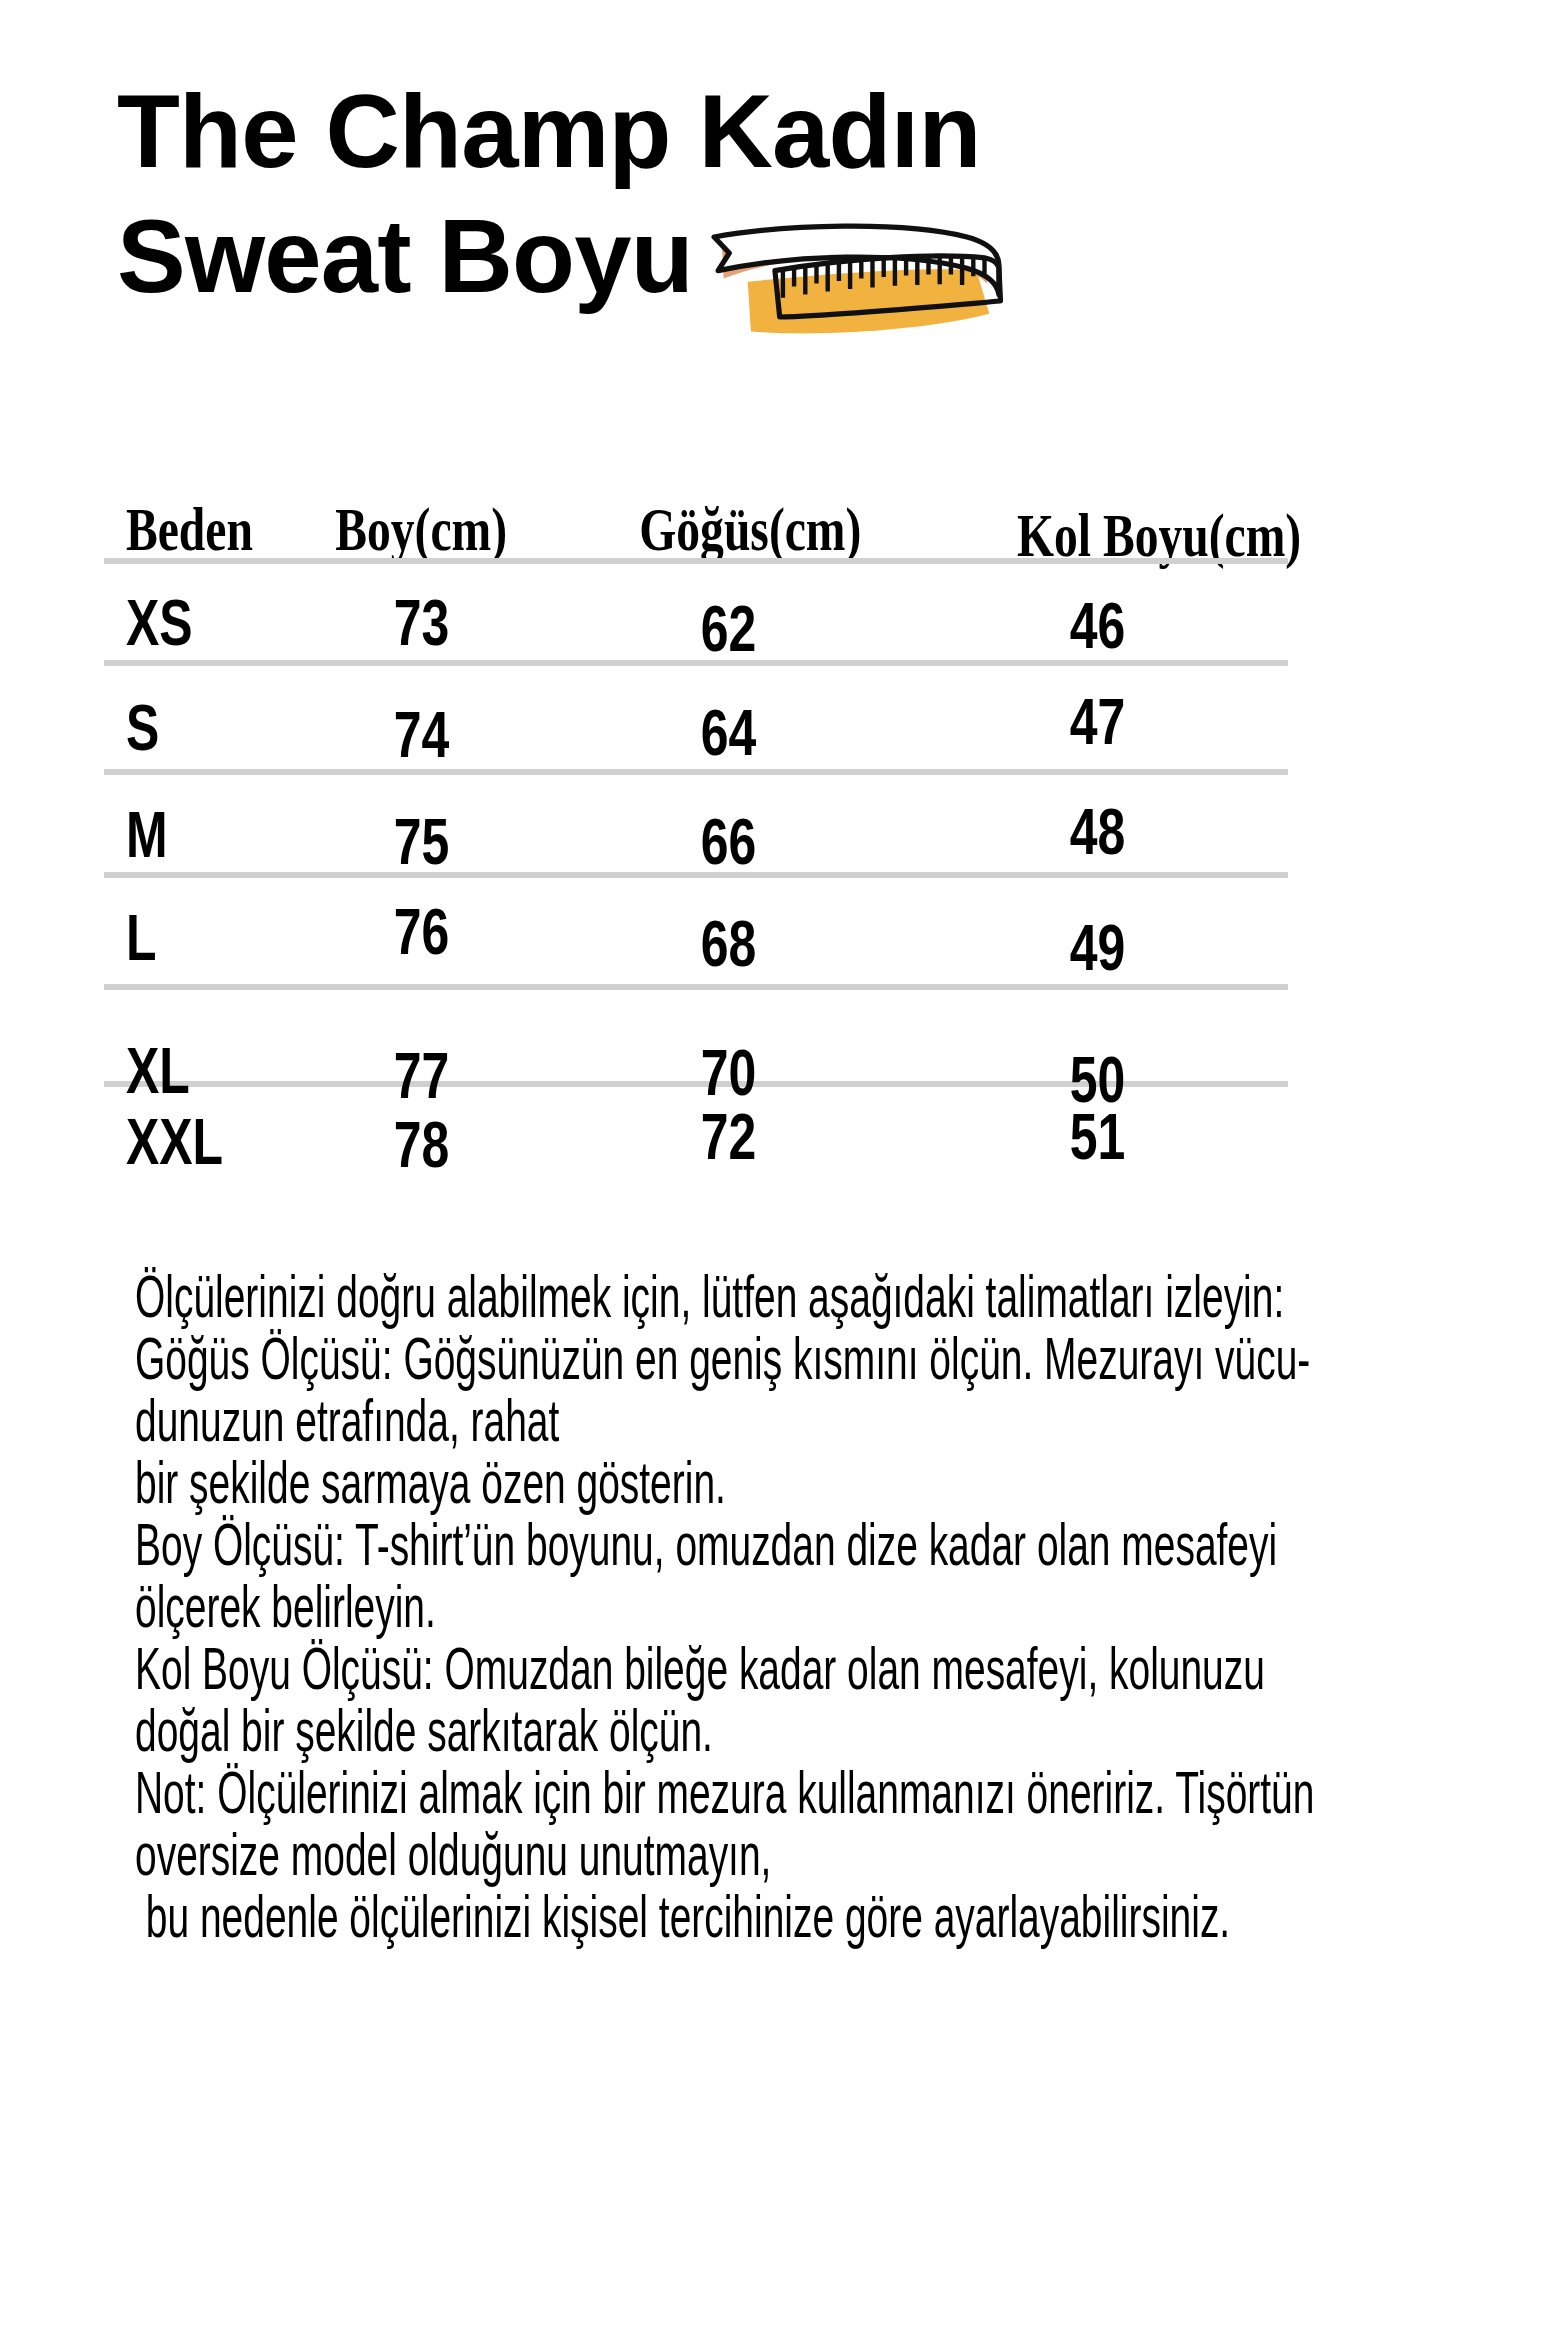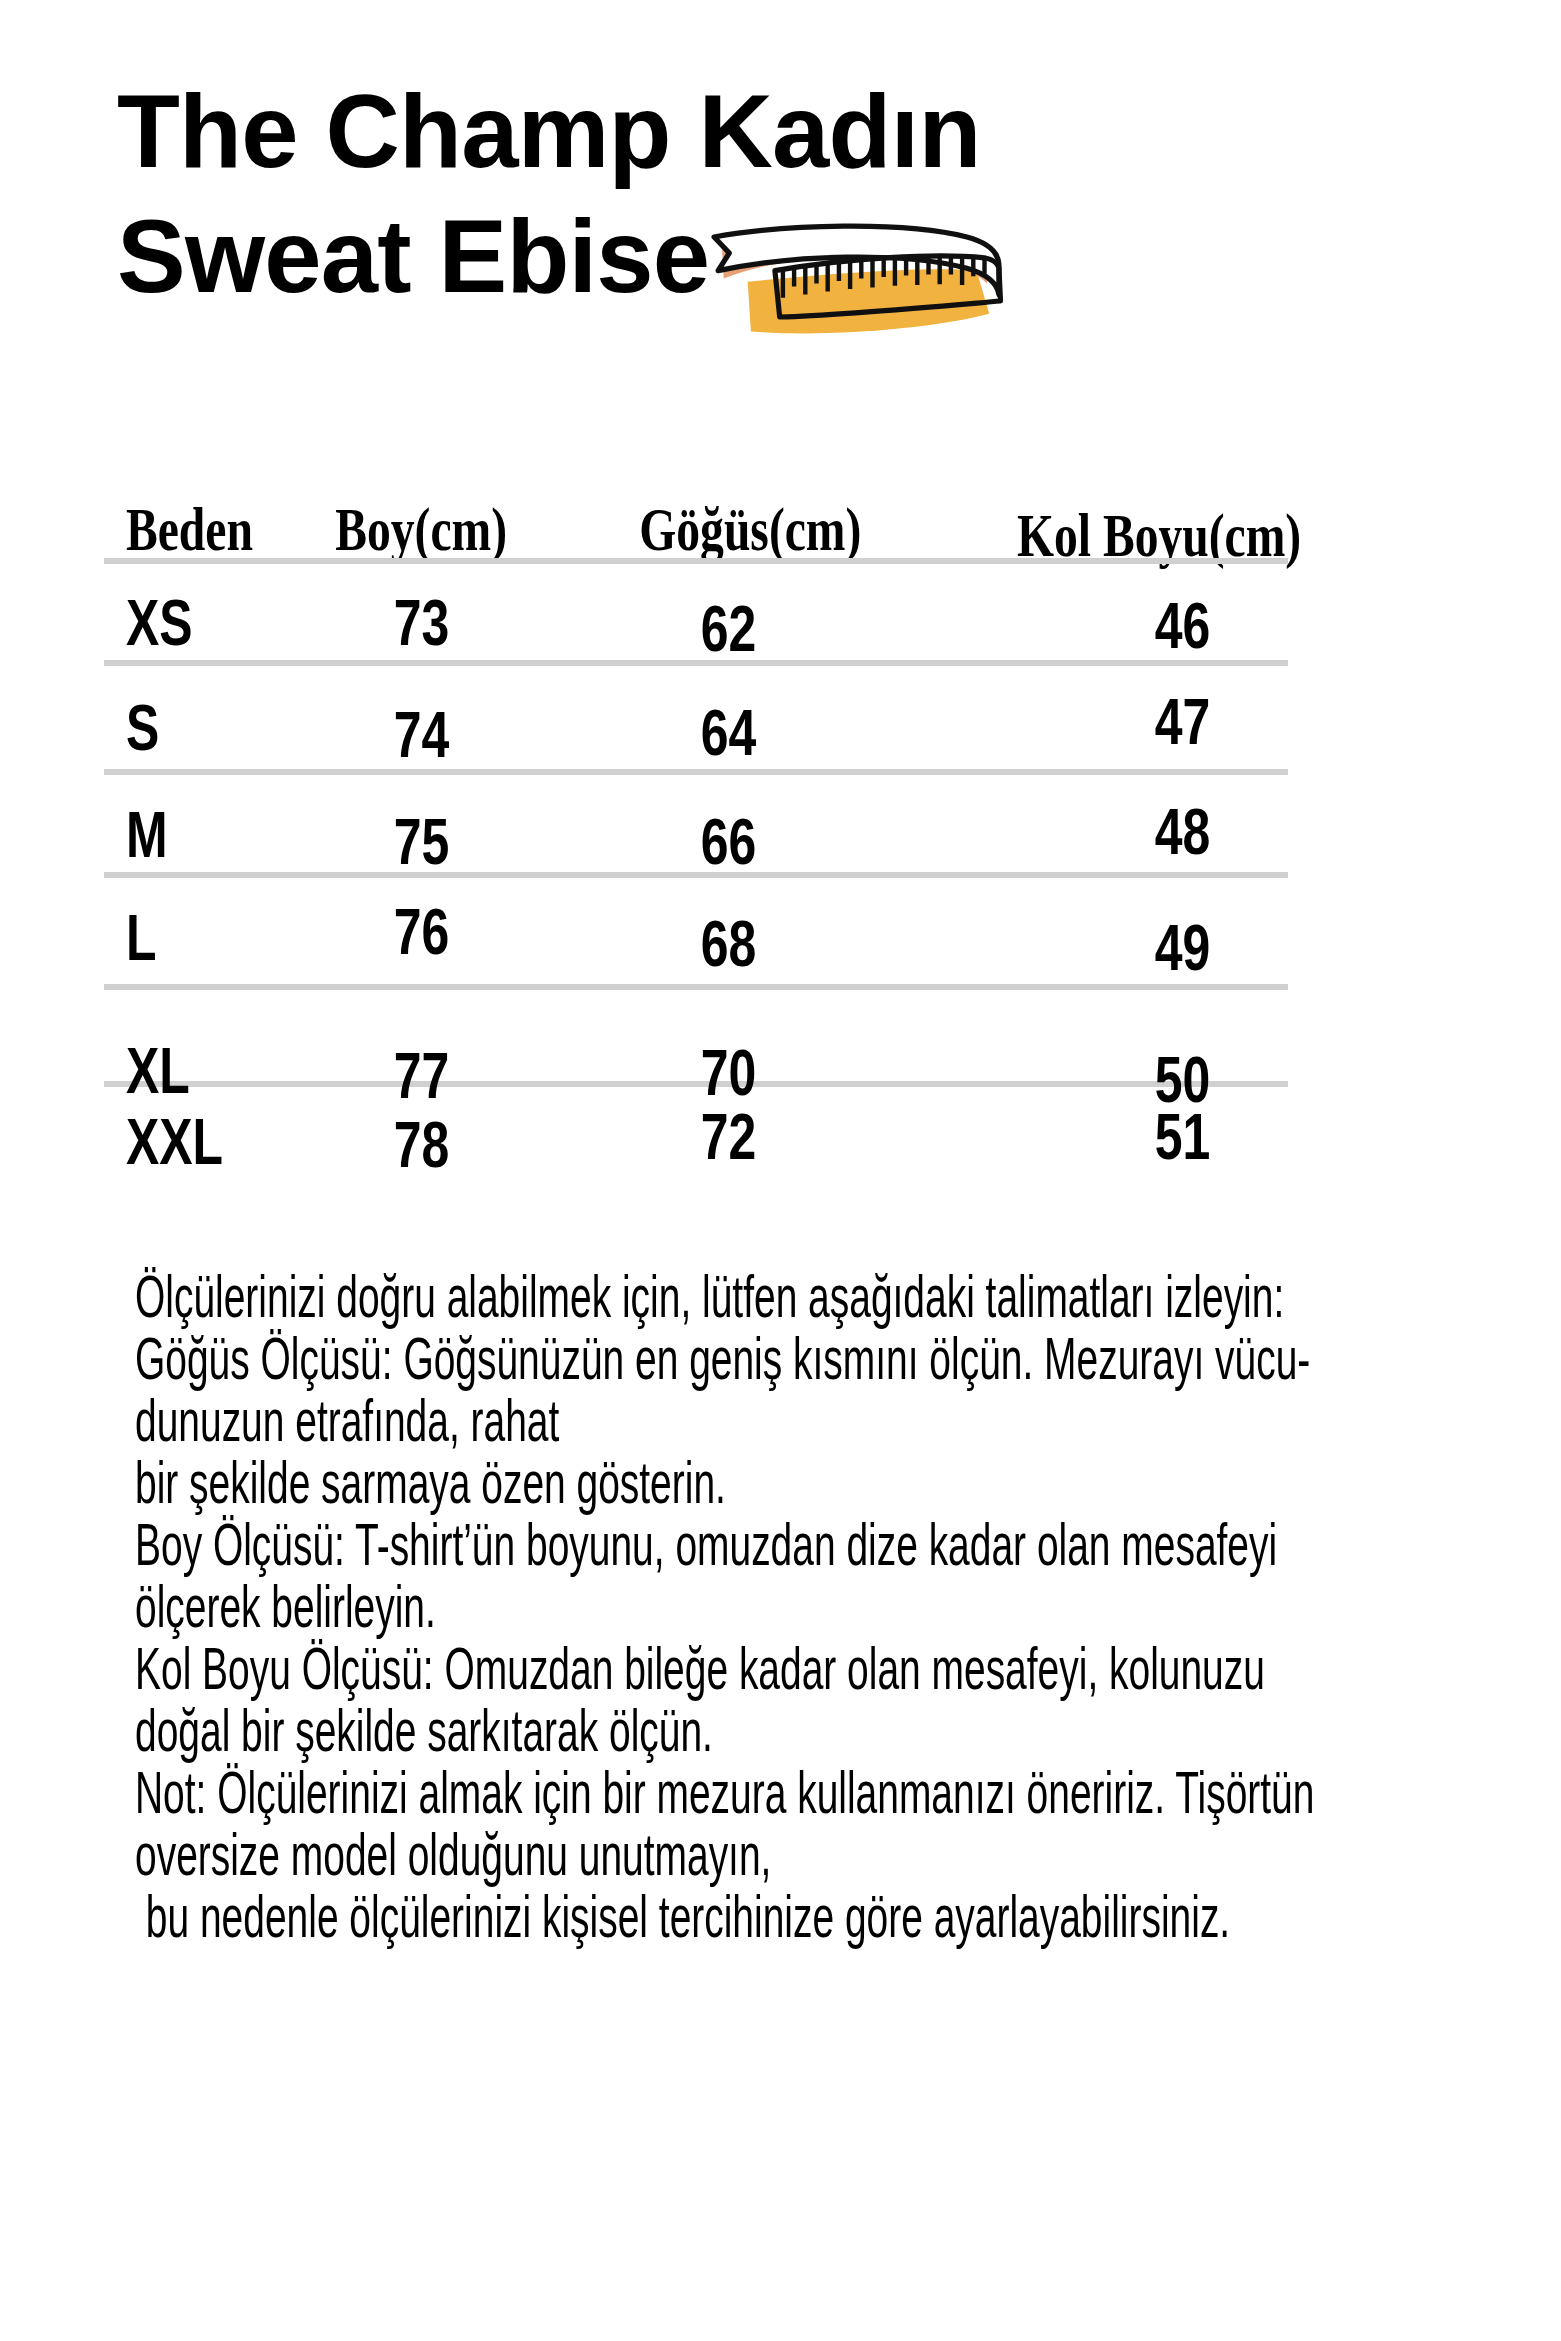--- a/index.html
+++ b/index.html
@@ -25,21 +25,21 @@
   .tape .ticks{fill:none;stroke:var(--tape-outline);stroke-width:5.5;stroke-linecap:butt;}
 
   
   .cell{position:absolute;font-weight:bold;line-height:1;white-space:pre;}
   .hcell{font-size:61px;top:499px;font-family:Liberation Serif, serif;}
   .hcell.c4{top:505px;}
   .dcell{font-size:64px;}
   .c1{left:126px;width:201px;text-align:left;}
   .c2{left:301px;width:241px;text-align:center;}
   .c3{left:608px;width:241px;text-align:center;}
-  .c4{left:977px;width:241px;text-align:right;}
+  .c4{left:977px;width:241px;text-align:center;}
   .r1{top:591px;} .r2{top:696px;} .r3{top:803px;}
   .r4{top:906px;} .r5{top:1010px;margin-top:29px;} .r6{top:1110px;}
   .cell{transform:translateY(var(--dy,0px));}
   .sx{display:inline-block;transform:scaleX(0.78);transform-origin:center center;}
   .c1 .sx{transform-origin:left center;}
 
   .sep{position:absolute;left:104px;width:1184px;height:5.6px;background:var(--separator);}
   .sep-1{top:558px;} .sep-2{top:660px;} .sep-3{top:769px;}
   .sep-4{top:872px;} .sep-5{top:984px;} .sep-6{top:1081px;}
 
@@ -48,21 +48,21 @@
     font-size:59px;line-height:62px;font-weight:normal;
     transform:scaleX(0.66);transform-origin:left top;color:var(--text);}
   .p-line{white-space:pre;}
 </style>
 </head>
 <body>
 
 <div class="page">
 
   <div class="title-line title-1">The Champ Kadın</div>
-  <div class="title-line title-2">Sweat Ebise</div>
+  <div class="title-line title-2">Sweat Boyu</div>
 
   <svg class="tape" viewBox="0 0 390 170" aria-hidden="true">
     <path class="salmon" d="M22,36 C110,14 262,12 332,36 C350,42 357,50 357,60 L353,78 C336,60 300,50 262,46 C180,40 80,48 24,72 Z"></path>
     <path class="yellow" d="M54,76 C150,66 280,56 340,62 L356,116 C290,134 150,146 58,138 Z"></path>
     <path class="strip" d="M12,20 C100,4 250,0 328,20 C354,27 367,38 368,54 L368,92 C366,78 352,66 328,59 C246,38 112,42 17,62 L31,40 Z"></path>
     <path class="ruler" d="M88,62 C180,46 290,40 350,46 C360,48 366,52 368,58 L370,100 C300,106 170,118 94,120 Z"></path>
     <path class="ticks" d="M98,60 v36 M112,58 v24 M126,56 v36 M140,54 v24 M154,52 v36 M168,51 v24 M182,49 v36 M196,48 v24 M210,47 v36 M224,46 v24 M238,45 v36 M252,44 v24 M266,44 v36 M280,43 v24 M294,43 v36 M308,43 v24 M322,44 v36 M336,45 v24 M350,46 v20"></path>
   </svg>
 
   <div class="cell hcell c1"><span class="sx">Beden</span></div>

